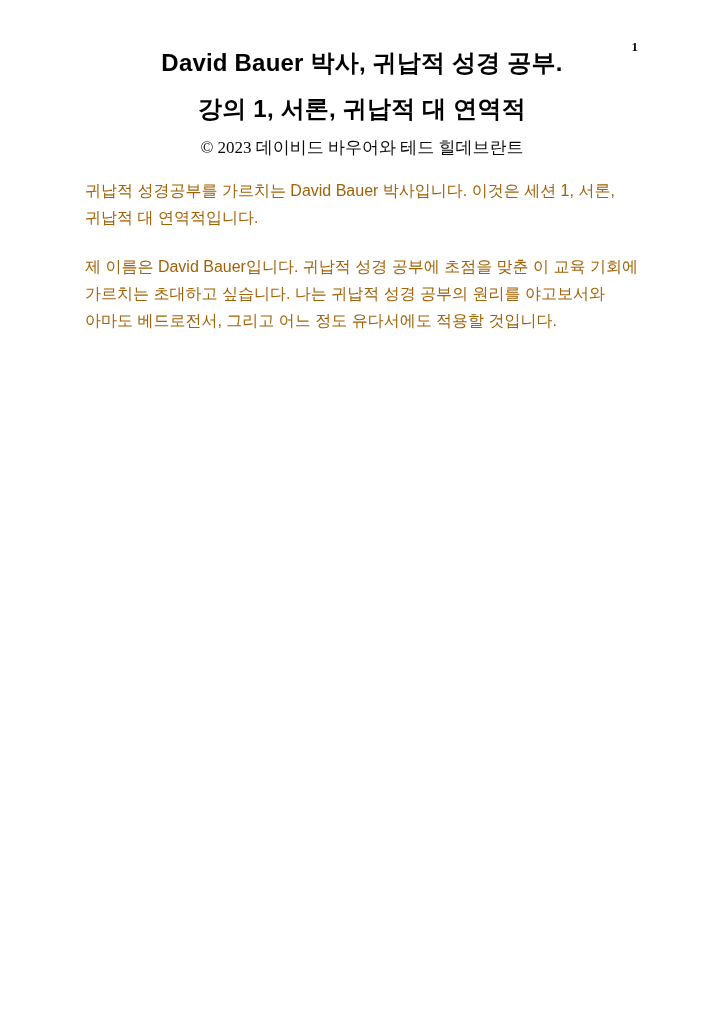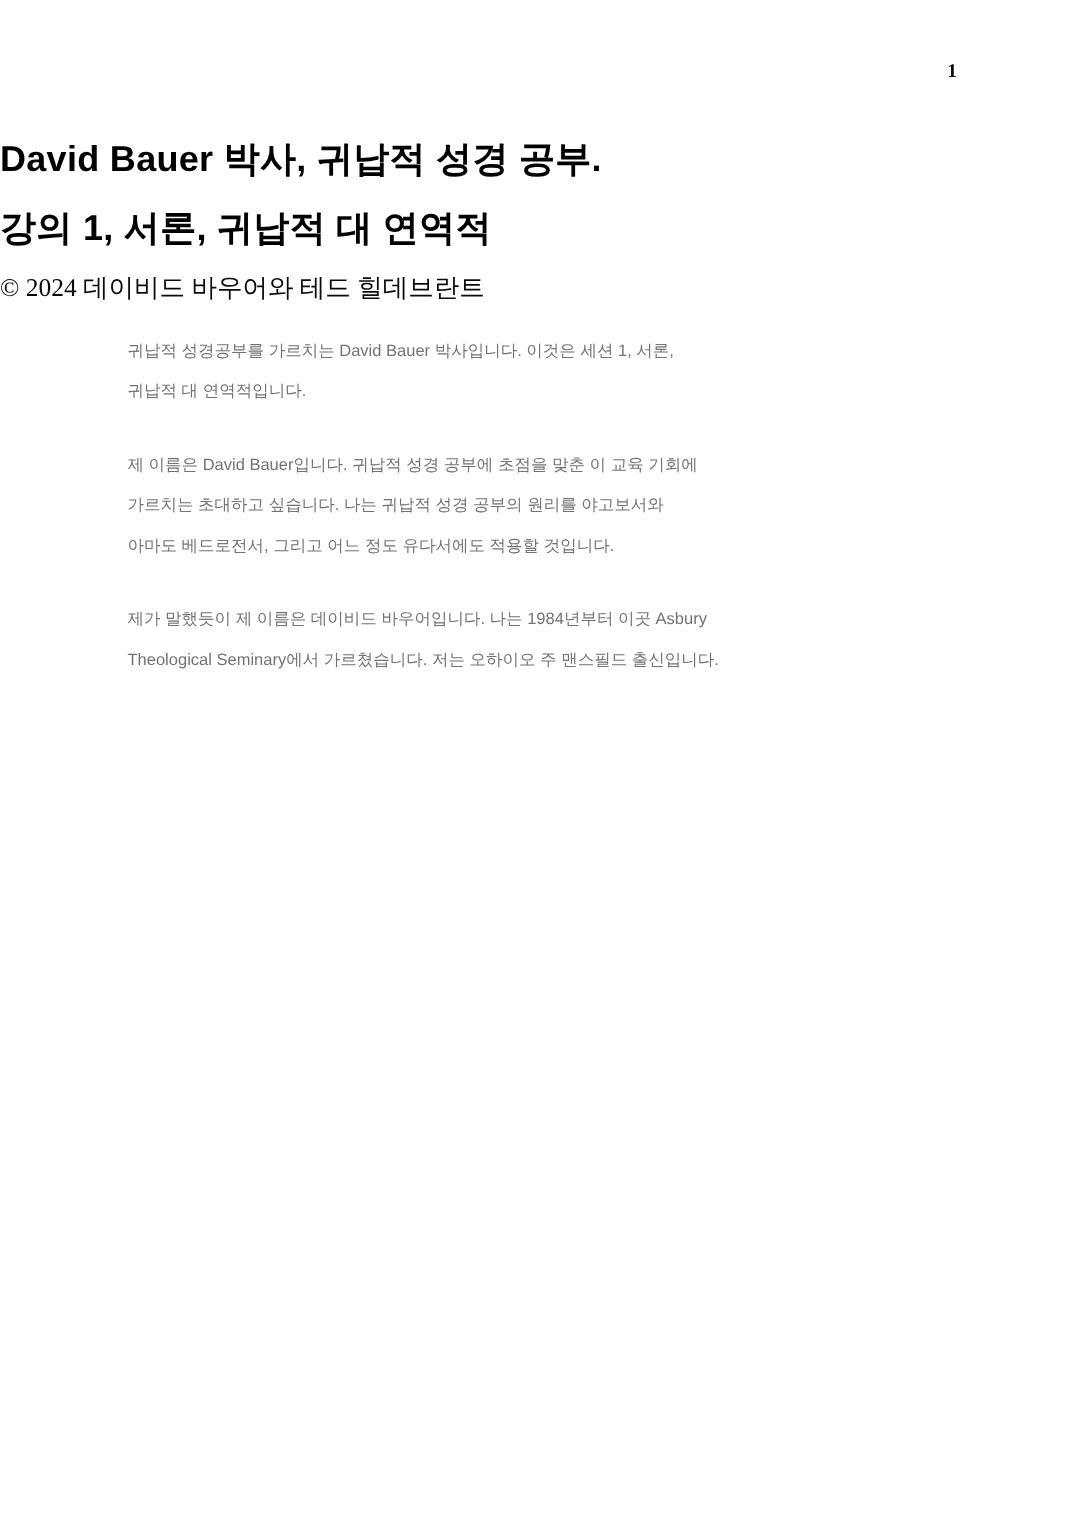--- a/index.html
+++ b/index.html
@@ -21,22 +21,22 @@
   .page-number {
     position: absolute;
     top: 39px;
     right: 86px;
     font-family: "Liberation Serif", serif;
     font-size: 13px;
     font-weight: bold;
     color: #0a0a0a;
   }
   .header {
-    padding-top: 84px;
-    text-align: left;
+    padding-top: 40px;
+    text-align: center;
   }
   .title-line {
     margin: 0;
     font-size: 24px;
     font-weight: bold;
     line-height: 46px;
     color: #000000;
     letter-spacing: 0.2px;
   }
   .copyright {
@@ -44,42 +44,40 @@
     font-family: "Liberation Serif", serif;
     font-size: 17px;
     line-height: 24px;
     color: #0a0a0a;
   }
   .body-text {
     padding: 17px 60px 0 85px;
   }
   .paragraph {
     margin: 0 0 22px 0;
-    font-size: 11px;
+    font-size: 16px;
     line-height: 27px;
     white-space: pre;
-    color: #737373;
+    color: #a16207;
   }
 </style>
 </head>
 <body>
 
 <div class="page">
 
   <div class="page-number">1</div>
 
   <div class="header">
     <div class="title-line">David Bauer 박사, 귀납적 성경 공부.</div>
     <div class="title-line">강의 1, 서론, 귀납적 대 연역적</div>
-    <div class="copyright">© 2024 데이비드 바우어와 테드 힐데브란트</div>
+    <div class="copyright">© 2023 데이비드 바우어와 테드 힐데브란트</div>
   </div>
 
   <div class="body-text">
     <p class="paragraph">귀납적 성경공부를 가르치는 David Bauer 박사입니다. 이것은 세션 1, 서론,
 귀납적 대 연역적입니다.</p>
     <p class="paragraph">제 이름은 David Bauer입니다. 귀납적 성경 공부에 초점을 맞춘 이 교육 기회에
 가르치는 초대하고 싶습니다. 나는 귀납적 성경 공부의 원리를 야고보서와
 아마도 베드로전서, 그리고 어느 정도 유다서에도 적용할 것입니다.</p>
-    <p class="paragraph">제가 말했듯이 제 이름은 데이비드 바우어입니다. 나는 1984년부터 이곳 Asbury
-Theological Seminary에서 가르쳤습니다. 저는 오하이오 주 맨스필드 출신입니다.</p>
   </div>
 
 </div>
 
 </body></html>

